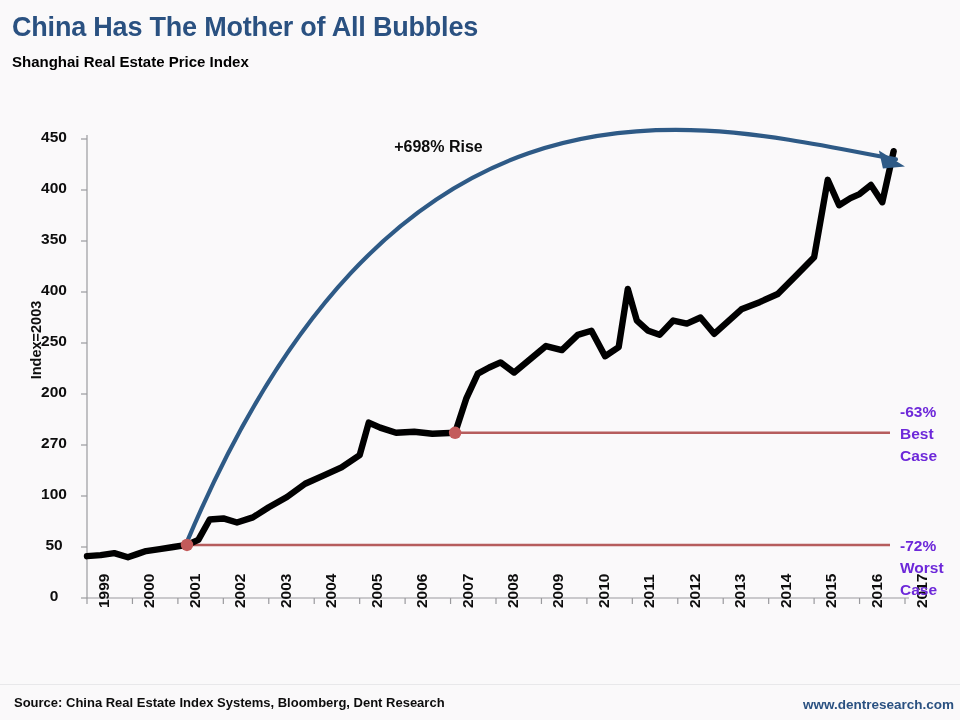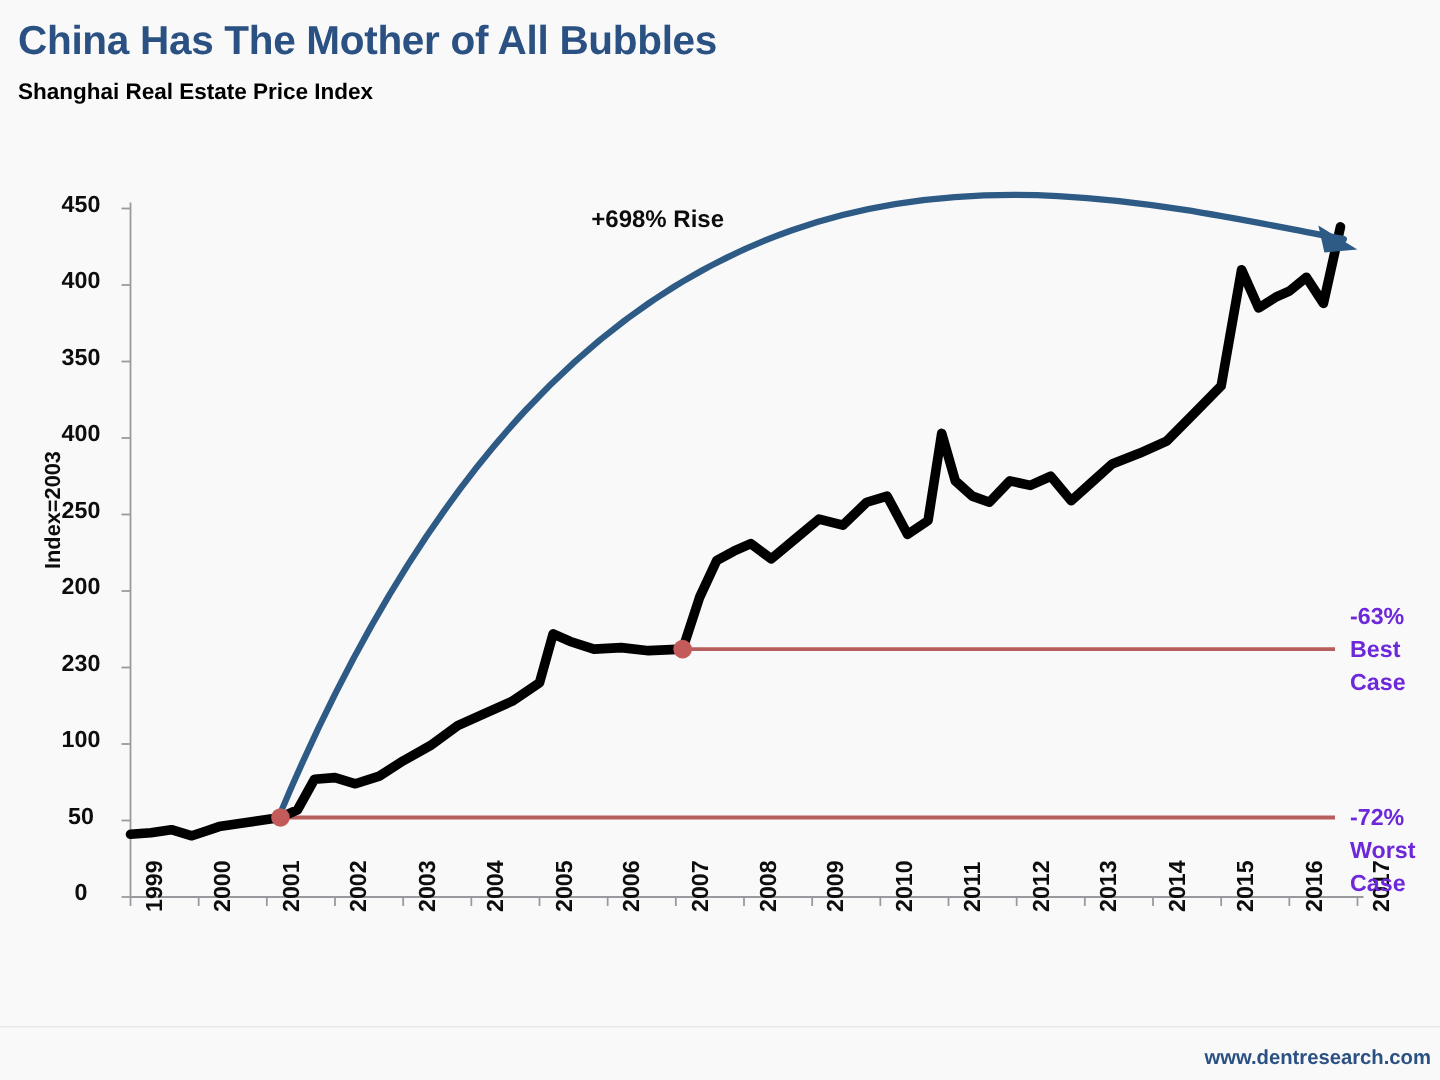--- a/index.html
+++ b/index.html
@@ -187,21 +187,21 @@
         <circle cx="455.0999999999959" cy="432.76" r="6.2" fill="#c35b5b"></circle>
       </g>
   </svg>
 
   <div class="ylabel">Index=2003</div>
 
   <div id="ytick-layer">
       <div class="ytick" style="left: 31px; top: 587px;">0</div>
       <div class="ytick" style="left: 31px; top: 536px;">50</div>
       <div class="ytick" style="left: 31px; top: 485px;">100</div>
-      <div class="ytick" style="left: 31px; top: 434px;">230</div>
+      <div class="ytick" style="left: 31px; top: 434px;">270</div>
       <div class="ytick" style="left: 31px; top: 383px;">200</div>
       <div class="ytick" style="left: 31px; top: 332px;">250</div>
       <div class="ytick" style="left: 31px; top: 281px;">400</div>
       <div class="ytick" style="left: 31px; top: 230px;">350</div>
       <div class="ytick" style="left: 31px; top: 179px;">400</div>
       <div class="ytick" style="left: 31px; top: 128px;">450</div>
     </div>
   <div id="xtick-layer">
       <div class="xtick" style="left: 95px; top: 608px;">1999</div>
       <div class="xtick" style="left: 140.444px; top: 608px;">2000</div>
@@ -231,15 +231,16 @@
       <div>Best</div>
       <div>Case</div>
     </div>
   <div class="side-annot" id="worst-annot" style="left: 900px; top: 534.96px;">
       <div>-72%</div>
       <div>Worst</div>
       <div>Case</div>
     </div>
 
   <div class="footrule"></div>
+  <div class="source">Source: China Real Estate Index Systems, Bloomberg, Dent Research</div>
   <div class="weblink">www.dentresearch.com</div>
 
 </div>
 
 </body></html>

